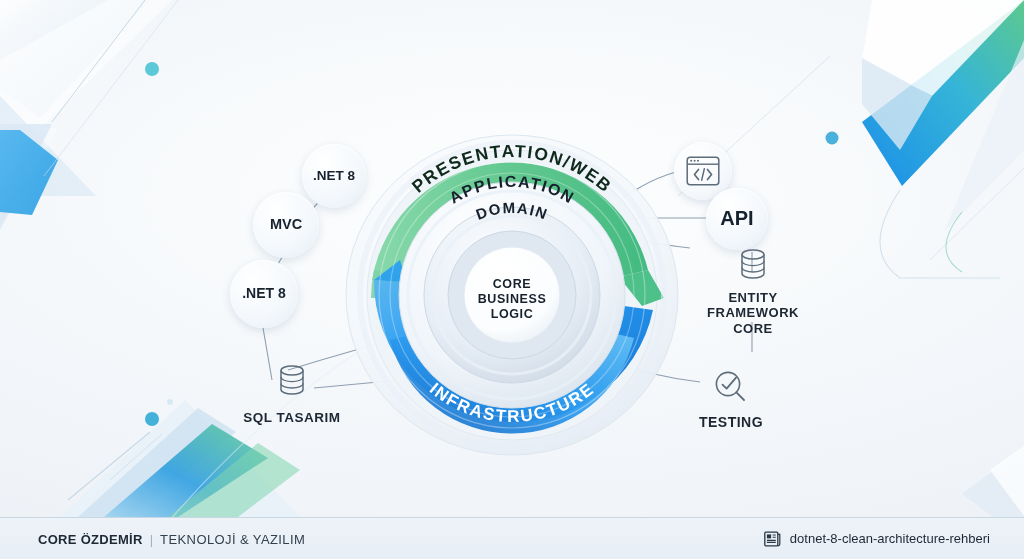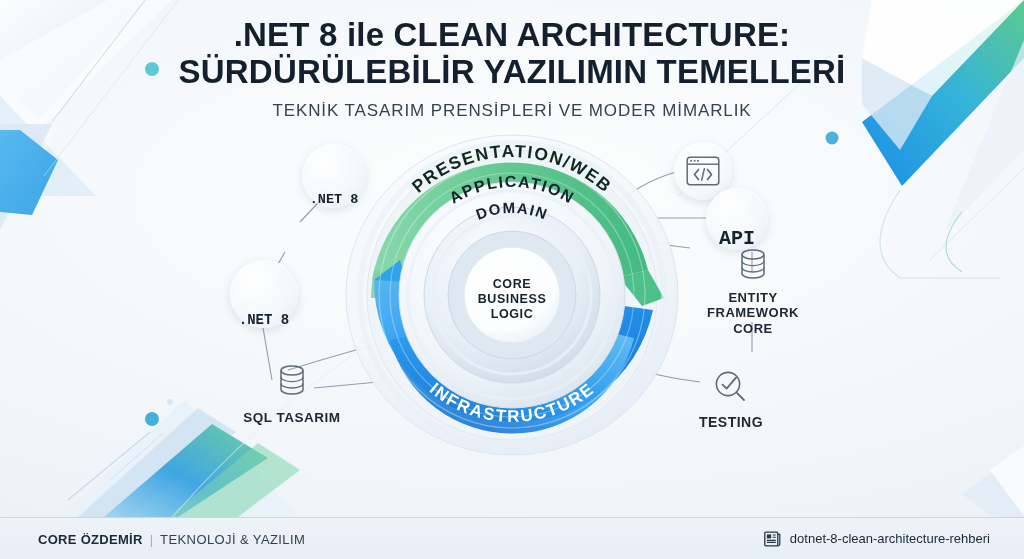--- a/index.html
+++ b/index.html
@@ -34,22 +34,22 @@
 
   
   #diagram { position:absolute; left:0; top:130px; width:1024px; height:330px; z-index:4; }
   #rings { position:absolute; left:312px; top:0; width:400px; height:330px; }
 
   
   .bubble {
     position:absolute; border-radius:50%;
     background:radial-gradient(circle at 34% 28%, #ffffff 0%, #f4f8fc 58%, #e4ecf4 100%);
     box-shadow:0 3px 9px rgba(80,110,150,.17), inset 0 1px 2px #fff;
-    display:flex; align-items:flex-end; justify-content:center;
-    color:#17222f; font-weight:600; z-index:5;font-family:Liberation Mono, monospace;
+    display:flex; align-items:center; justify-content:center;
+    color:#17222f; font-weight:600; z-index:5;
   }
   .bubble span { text-align:center; line-height:1.08; }
 
   .lbl {
     position:absolute; z-index:5; text-align:center;
     color:#1c2733; font-weight:600; letter-spacing:.5px; line-height:1.18;
   }
   .icon-circle {
     position:absolute; z-index:5; border-radius:50%;
     background:radial-gradient(circle at 35% 28%, #ffffff 0%, #f6f9fc 60%, #e6edf5 100%);
@@ -144,25 +144,20 @@
     <path d="M 110 480 L 162 434" stroke="#c6dbea" stroke-width="1" fill="none" opacity=".7"></path>
     <circle cx="152" cy="419" r="7" fill="#35aad6" opacity=".92"></circle>
     <circle cx="170" cy="402" r="3" fill="#cfe6f2" opacity=".8"></circle>
 
     <polygon points="1024,448 1024,540 962,494" fill="#dfeaf4" opacity=".7"></polygon>
     <polygon points="990,470 1024,446 1024,516" fill="#ffffff" opacity=".75"></polygon>
 
     <path d="M 170 520 Q 360 300 600 250" stroke="#e2ecf5" stroke-width="1.2" fill="none" opacity=".55"></path>
   </svg>
 
-  <div class="header">
-    <div class="title-l1">.NET 8 ile CLEAN ARCHITECTURE:</div>
-    <div class="title-l2">SÜRDÜRÜLEBİLİR YAZILIMIN TEMELLERİ</div>
-    <div class="subtitle">TEKNİK TASARIM PRENSİPLERİ VE MODER MİMARLIK</div>
-  </div>
 
   <div id="diagram">
 
     <svg style="position:absolute;inset:0;width:1024px;height:330px;" viewBox="0 0 1024 330">
       <g stroke="#7c8fa3" stroke-width="1.1" fill="none" opacity=".85">
 
         <path d="M 330 60 L 300 92"></path>
         <path d="M 285 122 L 262 162"></path>
         <path d="M 262 192 L 272 250"></path>
 
@@ -286,20 +281,23 @@
 
       <text x="200" y="158" text-anchor="middle" font-family="Liberation Sans, sans-serif" font-size="12.5" font-weight="bold" fill="#16212c" letter-spacing=".6">CORE</text>
       <text x="200" y="173" text-anchor="middle" font-family="Liberation Sans, sans-serif" font-size="12.5" font-weight="bold" fill="#16212c" letter-spacing=".6">BUSINESS</text>
       <text x="200" y="188" text-anchor="middle" font-family="Liberation Sans, sans-serif" font-size="12.5" font-weight="bold" fill="#16212c" letter-spacing=".6">LOGIC</text>
     </svg>
 
     <div class="bubble" style="left:302px; top:14px; width:64px; height:64px; font-size:13.5px;">
       <span>.NET 8</span>
     </div>
 
+    <div class="bubble" style="left:253px; top:62px; width:66px; height:66px; font-size:14.5px;">
+      <span>MVC</span>
+    </div>
 
     <div class="bubble" style="left:230px; top:130px; width:68px; height:68px; font-size:14px;">
       <span>.NET 8</span>
     </div>
 
     <div class="icon-plain" style="left:270px; top:228px; width:44px; height:44px;">
       <svg width="30" height="32" viewBox="0 0 30 32">
         <ellipse cx="15" cy="6.5" rx="11" ry="4.6" fill="none" stroke="#5d6c7b" stroke-width="1.5"></ellipse>
         <path d="M4 6.5 V25.5 A11 4.6 0 0 0 26 25.5 V6.5" fill="none" stroke="#5d6c7b" stroke-width="1.5"></path>
         <path d="M4 13 A11 4.6 0 0 0 26 13" fill="none" stroke="#5d6c7b" stroke-width="1.3"></path>

